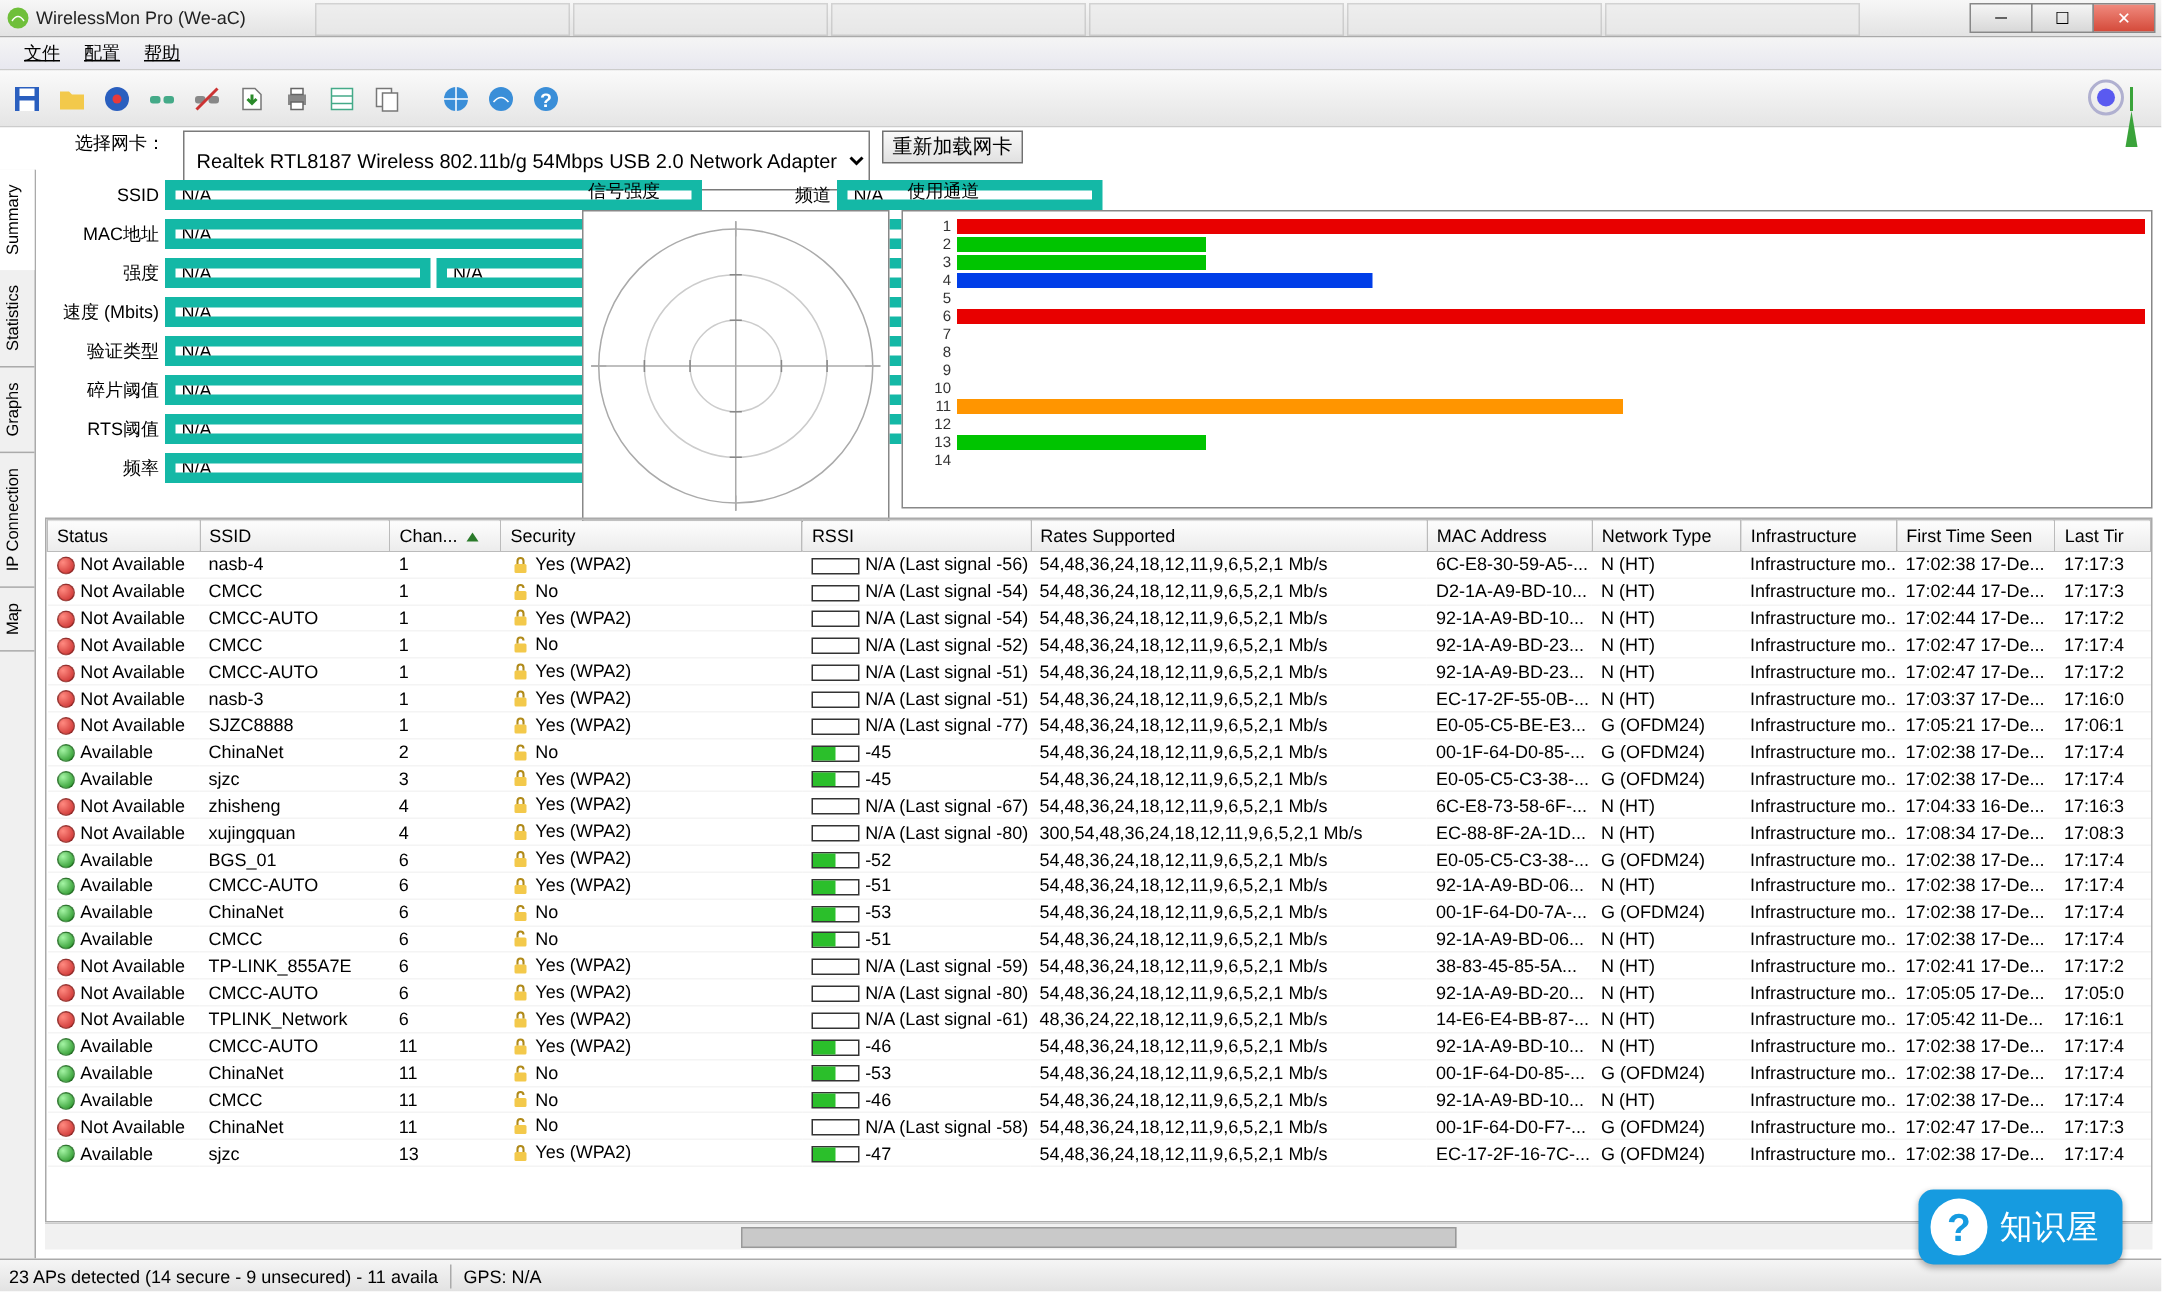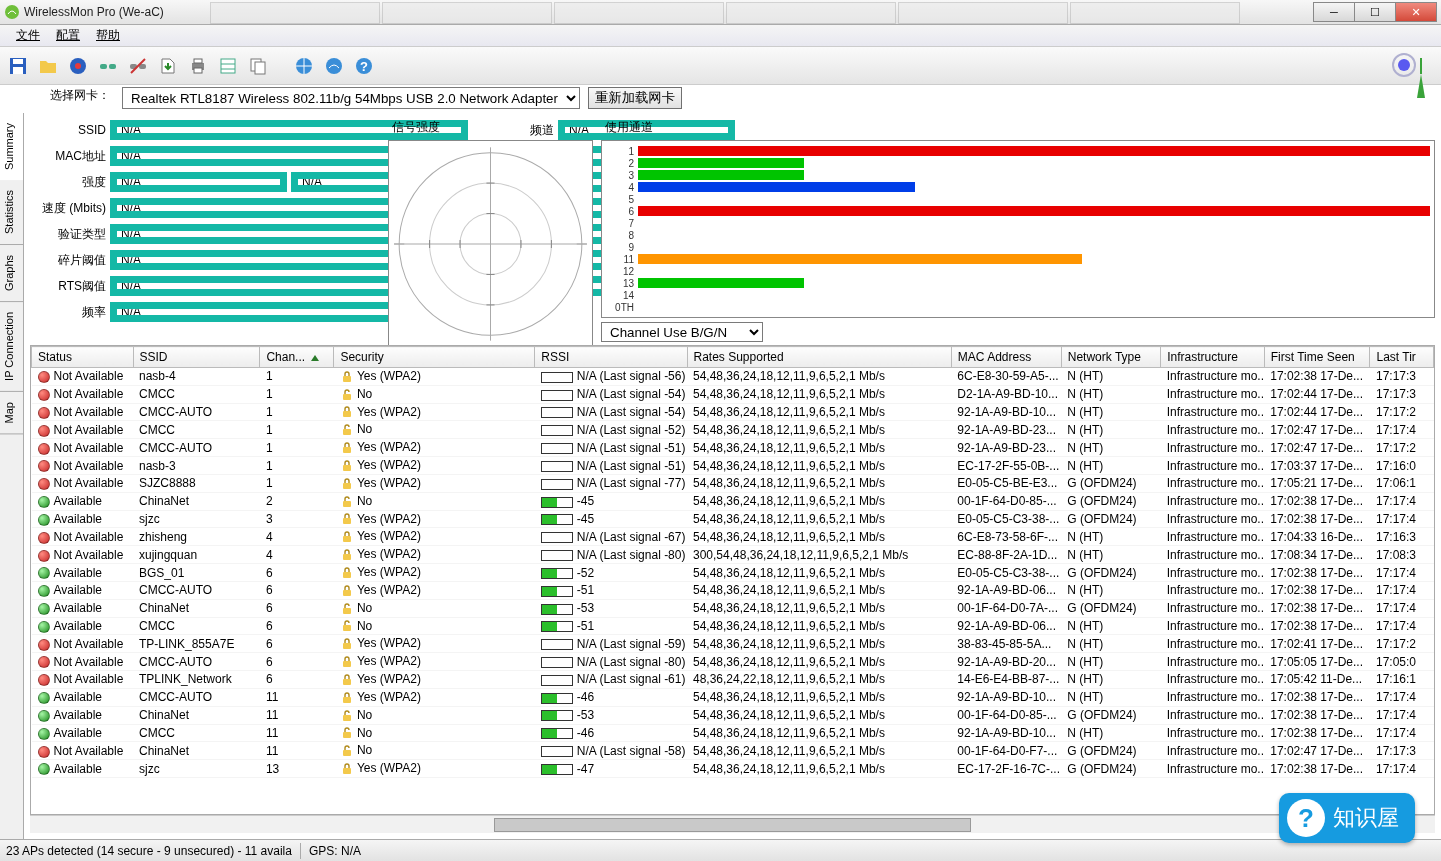--- a/index.html
+++ b/index.html
@@ -20,21 +20,21 @@
 
 .menubar { height: 22px; background: linear-gradient(#f5f5f5,#e8e8f0); display:flex; align-items:center; padding-left:8px; border-bottom:1px solid #ccc;}
 .menu-item { padding: 2px 8px; cursor:default;text-decoration:underline; }
 
 
 .toolbar { height: 38px; background: linear-gradient(#fafafa,#e5e5e5); display:flex; align-items:center; padding: 0 6px; gap:6px; border-bottom:1px solid #ccc;}
 .tool-btn { width:24px; height:24px; display:flex; align-items:center; justify-content:center; border-radius:3px;}
 .tool-btn svg { width:20px; height:20px;}
 .adapter-row { height: 28px; display:flex; align-items:flex-start; padding:2px 6px; gap:8px; background:#fff; }
 .adapter-label { width:108px; text-align:right; padding-right:4px;}
-.adapter-select { flex: 0 0 410px; height:22px; border:1px solid #7a7a7a; padding:0 4px; background:#fff;}
+.adapter-select { flex: 0 0 410px; height:40px; border:1px solid #7a7a7a; padding:0 4px; background:#fff;}
 .reload-btn { height:22px; padding:0 6px; border:1px solid #707070; background:linear-gradient(#f9f9f9,#e1e1e1);}
 
 
 .main-area { flex:1; display:flex; overflow:hidden; }
 .side-tabs { width:24px; background:#f0f0f0; border-right:1px solid #aaa; display:flex; flex-direction:column; }
 .side-tab { writing-mode: vertical-rl; transform: rotate(180deg); padding:10px 3px; font-size:11px; text-align:center; border-top:1px solid #aaa; cursor:default;}
 .side-tab:first-child { border-top:none; }
 .side-tab.active { background:#fff;}
 .content { flex:1; display:flex; flex-direction:column; padding:6px; overflow:hidden; }
 
@@ -362,47 +362,44 @@
               </div>
               <div class="chan-row">
                 <div class="chan-label">8</div>
                 <div class="chan-bars"></div>
               </div>
               <div class="chan-row">
                 <div class="chan-label">9</div>
                 <div class="chan-bars"></div>
               </div>
               <div class="chan-row">
+                <div class="chan-label">10</div>
+                <div class="chan-bars"></div>
+              </div>
+              <div class="chan-row">
                 <div class="chan-label">11</div>
                 <div class="chan-bars">
                   <div class="bar" style="background: rgb(255, 149, 0); width: 56%;"></div>
                 </div>
               </div>
               <div class="chan-row">
                 <div class="chan-label">12</div>
                 <div class="chan-bars"></div>
               </div>
               <div class="chan-row">
                 <div class="chan-label">13</div>
                 <div class="chan-bars">
                   <div class="bar" style="background: rgb(0, 196, 0); width: 21%;"></div>
                 </div>
               </div>
               <div class="chan-row">
                 <div class="chan-label">14</div>
                 <div class="chan-bars"></div>
               </div>
-              <div class="chan-row">
-                <div class="chan-label">0TH</div>
-                <div class="chan-bars"></div>
-              </div>
             </div>
-          <div class="chan-select-row">
-            <select class="chan-select"><option>Channel Use B/G/N</option></select>
-          </div>
         </div>
       </div>
 
       <div class="table-box">
         <table>
           <colgroup>
             <col style="width:96px">
               <col style="width:120px">
               <col style="width:70px">
               <col style="width:190px">

